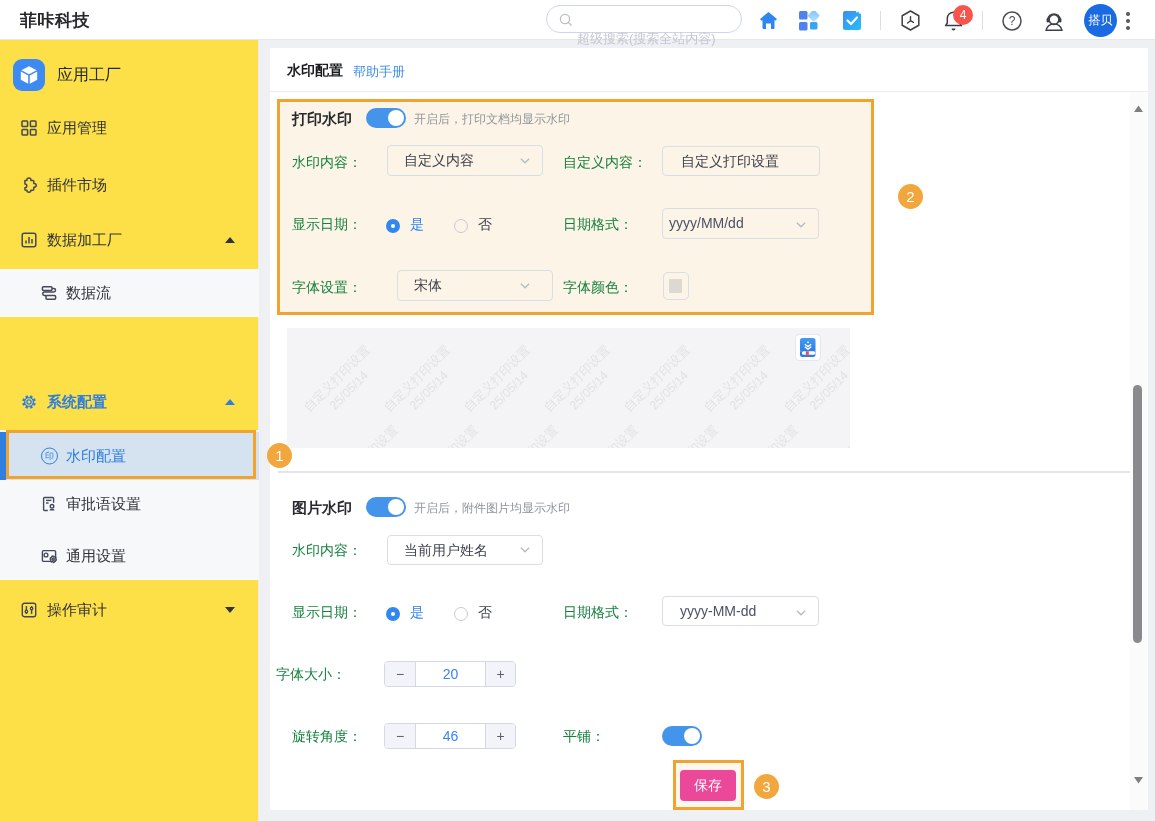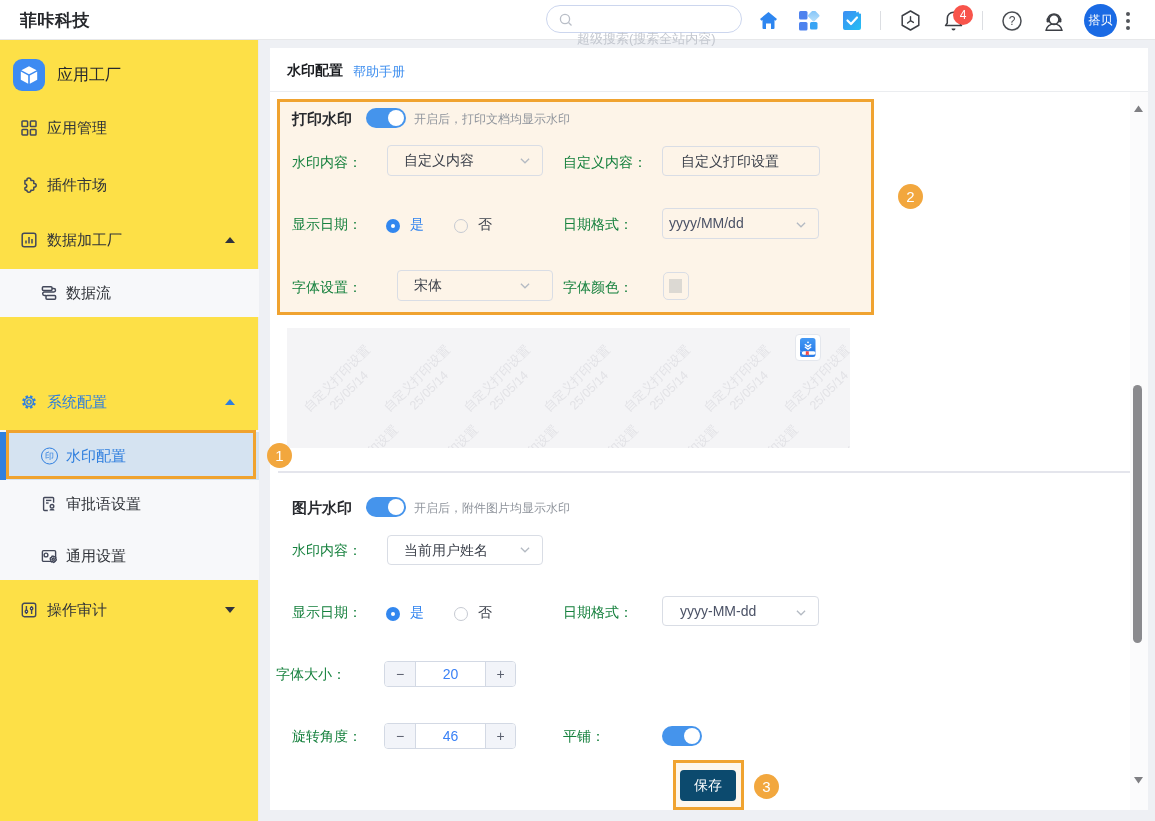--- a/index.html
+++ b/index.html
@@ -197,21 +197,21 @@
       <div class="sbtn">−</div>
       <div class="sval">46</div>
       <div class="sbtn">+</div>
     </div>
   <div class="lbl" style="left:295px;top:680px;">平铺：</div>
   <div class="toggle" style="left:394px;top:678px;">
       <div class="knob"></div>
     </div>
 
   <div class="abs" style="left:405px;top:712px;width:71px;height:50px;background:#fdf6ec;border:3px solid #f0a330;"></div>
-  <div class="abs" style="left:412px;top:722px;width:56px;height:31px;background:#0c4a6e;border-radius:4px;color:#fff;font-size:14px;text-align:center;line-height:31px;">保存</div>
+  <div class="abs" style="left:412px;top:722px;width:56px;height:31px;background:#ec4899;border-radius:4px;color:#fff;font-size:14px;text-align:center;line-height:31px;">保存</div>
 
   <div class="abs" style="left:862px;top:44px;width:18px;height:718px;background:#fbfbfc;"></div>
   <svg class="abs" style="left:866px;top:57px;" width="9" height="8" viewBox="0 0 9 8">
       <path d="M4.5 0.5 L9 7 H0 Z" fill="#7f7f83"></path>
     </svg>
   <div class="abs" style="left:865px;top:337px;width:9px;height:258px;border-radius:5px;background:#8a8a8e;"></div>
   <svg class="abs" style="left:866px;top:728px;" width="9" height="8" viewBox="0 0 9 8">
       <path d="M4.5 7.5 L9 1 H0 Z" fill="#7f7f83"></path>
     </svg>
 </div>
@@ -289,21 +289,21 @@
           <line x1="6.35" y1="4.03" x2="5.36" y2="1.63" stroke-width="2.6"></line>
           <line x1="4.03" y1="6.35" x2="1.63" y2="5.36" stroke-width="2.6"></line>
           <line x1="4.03" y1="9.65" x2="1.63" y2="10.64" stroke-width="2.6"></line>
           <line x1="6.35" y1="11.97" x2="5.36" y2="14.37" stroke-width="2.6"></line>
           <line x1="9.65" y1="11.97" x2="10.64" y2="14.37" stroke-width="2.6"></line>
           <line x1="11.97" y1="9.65" x2="14.37" y2="10.64" stroke-width="2.6"></line>
           <line x1="11.97" y1="6.35" x2="14.37" y2="5.36" stroke-width="2.6"></line>
           <line x1="9.65" y1="4.03" x2="10.64" y2="1.63" stroke-width="2.6"></line>
         </g>
       </svg>
-    <div class="txt" style="color:#2e7ede;">系统配置</div>
+    <div class="txt" style="color:#2e7ede;font-weight:bold;">系统配置</div>
     <div class="arrow up" style="border-bottom-color:#2e7ede;"></div>
   </div>
 
   <div class="abs" style="left:0;top:392px;width:259px;height:48px;background:#d5e3f1;"></div>
   <div class="abs" style="left:0;top:392px;width:6px;height:48px;background:#2f7fe0;"></div>
   <div class="sitem sub" style="top:392px;">
     <div class="ico" style="width:17px;height:17px;border:1.4px solid #2f7fe0;border-radius:50%;color:#2f7fe0;font-size:9px;text-align:center;line-height:14px;">印</div>
     <div class="txt" style="color:#2e7ede;">水印配置</div>
   </div>
   <div class="abs" style="left:6px;top:390px;width:250px;height:49px;border:3px solid #f0a32f;"></div>

